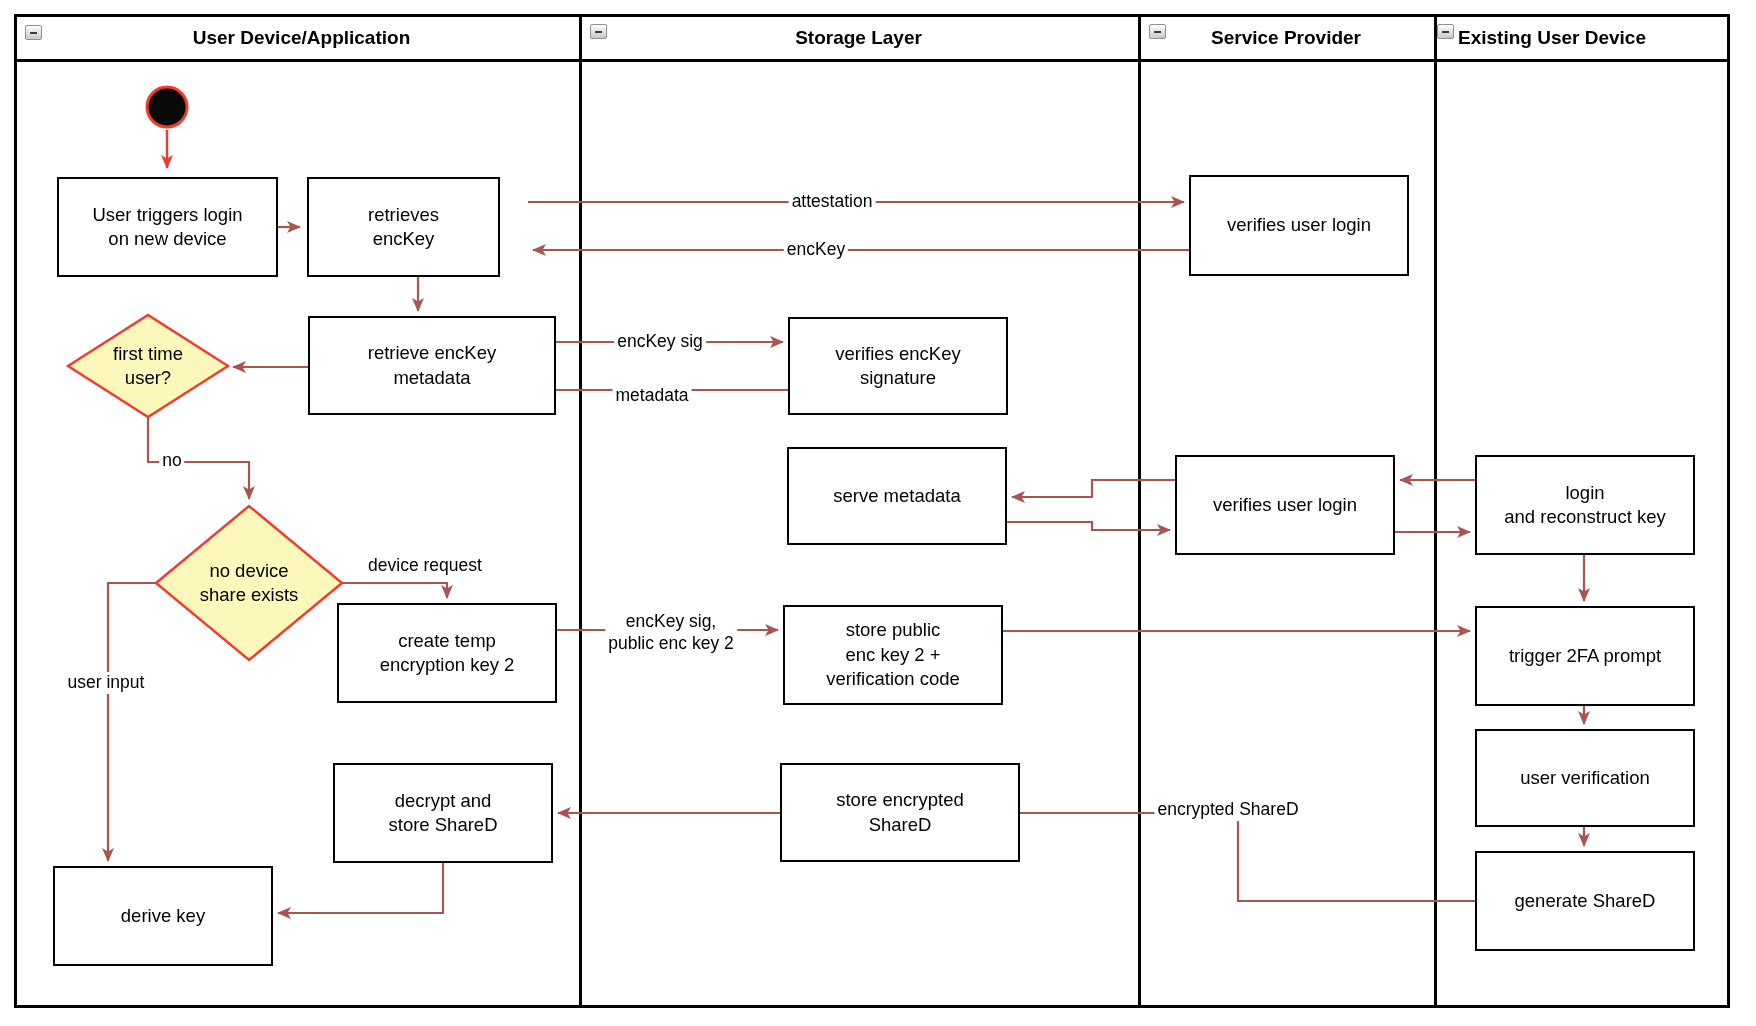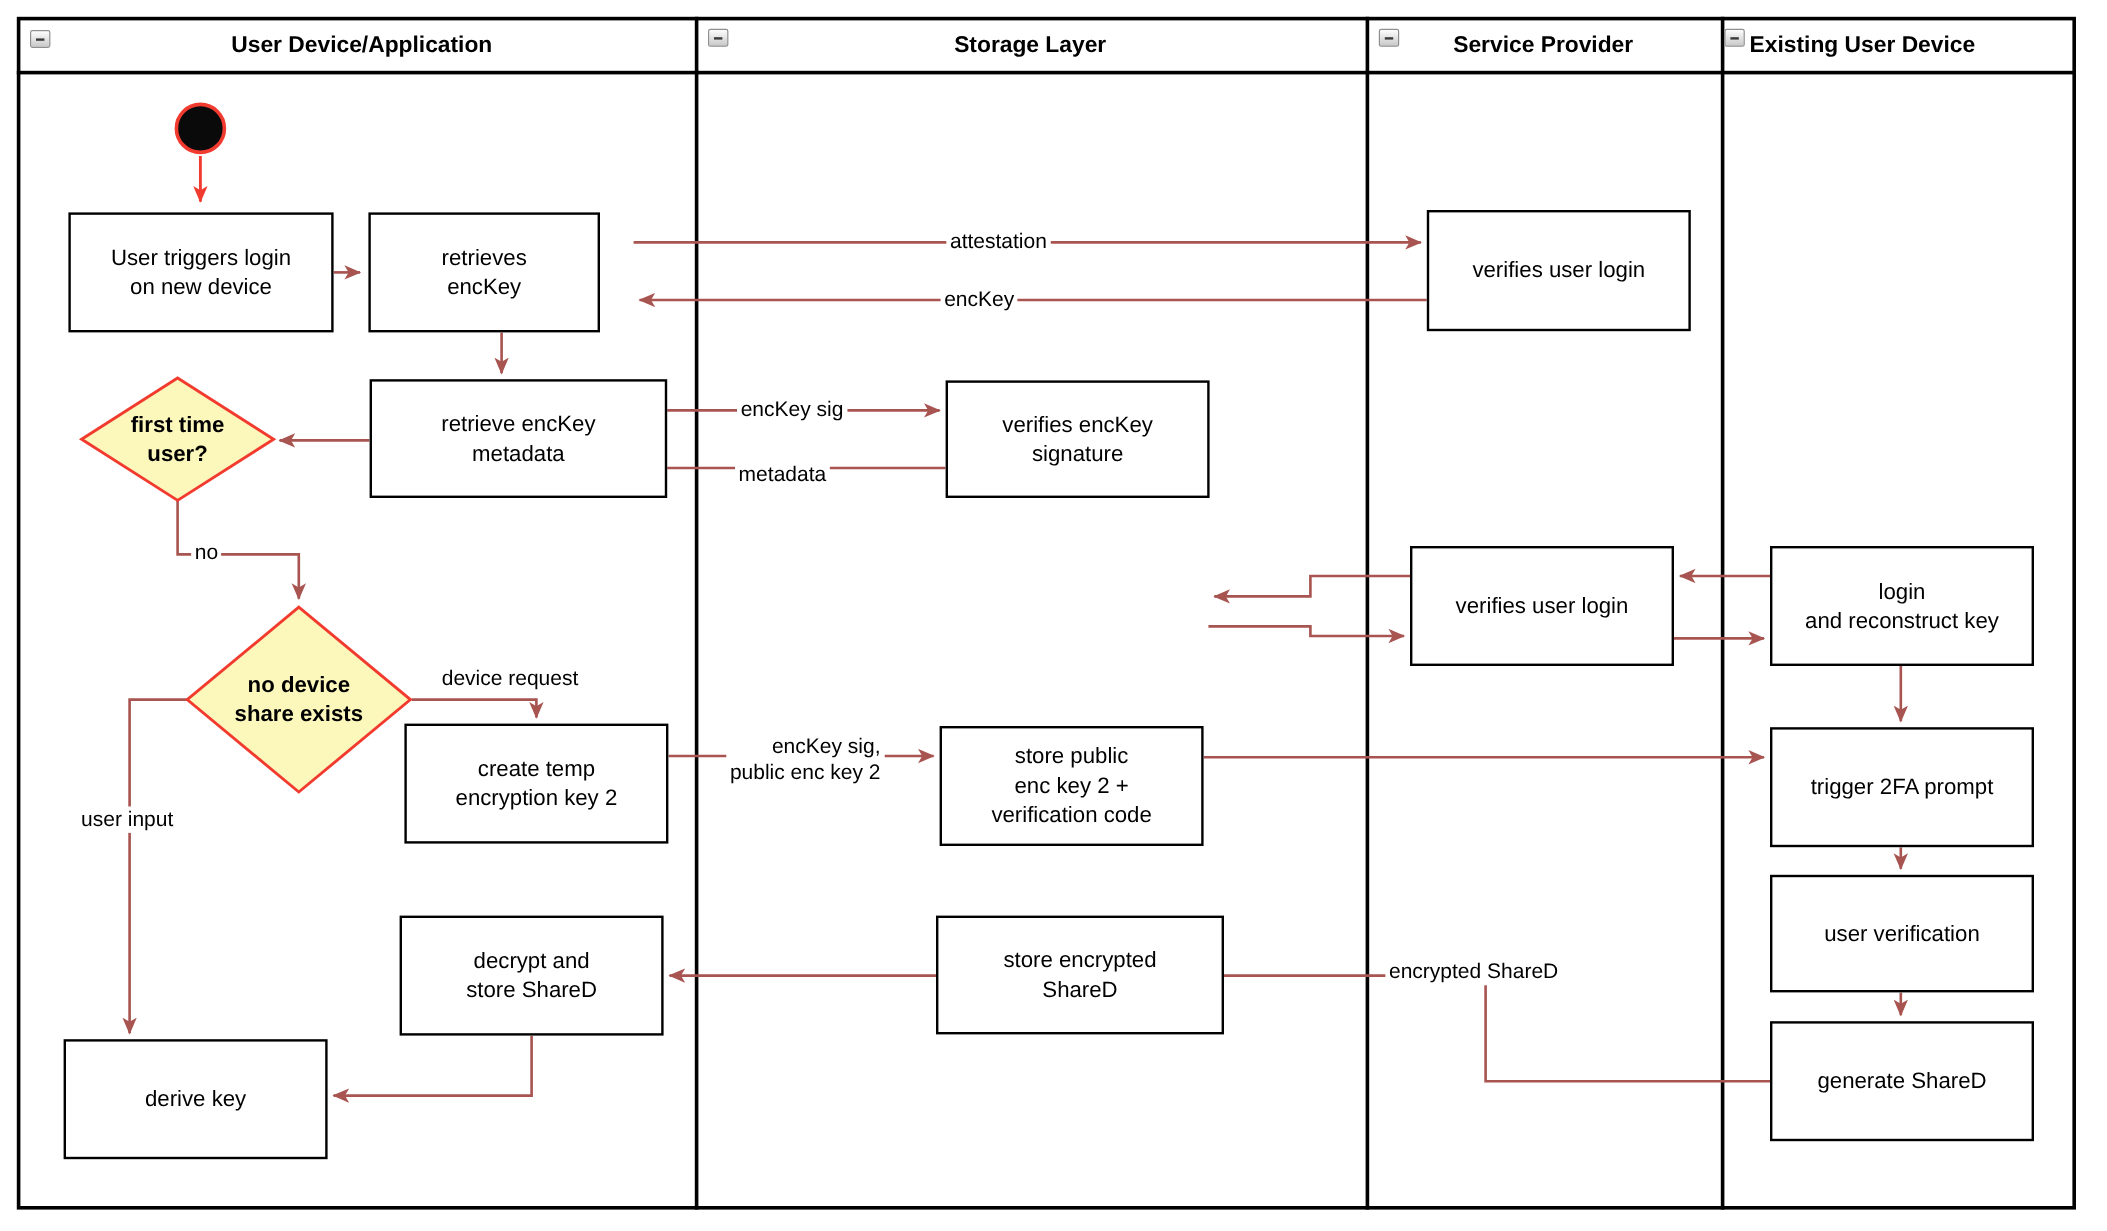--- a/index.html
+++ b/index.html
@@ -23,23 +23,23 @@
   .edge-start{stroke:var(--start);stroke-width:2.4;fill:none;}
   .ah-fill{fill:var(--arrow);}
   .ah-fill-red{fill:var(--start);}
   .decision-shape{fill:var(--decision-fill);stroke:var(--decision-stroke);stroke-width:2.4;}
   .start-circle{fill:var(--start-fill);stroke:var(--start);stroke-width:3;}
   
   .node{position:absolute;box-sizing:border-box;border:2.5px solid #000;background:#fff;
         display:flex;align-items:center;justify-content:center;text-align:center;
         font-size:18.5px;line-height:1.32;white-space:pre-line;z-index:6;}
   .dtext{position:absolute;display:flex;align-items:center;justify-content:center;
-         text-align:center;font-size:18.5px;line-height:1.28;white-space:pre-line;z-index:7;font-weight:bold;}
+         text-align:center;font-size:18.5px;line-height:1.28;white-space:pre-line;z-index:7;}
   .edge-label{position:absolute;transform:translate(-50%,-50%);background:#fff;
-              font-size:17.5px;line-height:1.25;white-space:pre-line;text-align:right;
+              font-size:17.5px;line-height:1.25;white-space:pre-line;text-align:center;
               padding:0 3px;z-index:8;}
 </style>
 </head>
 <body>
 
 <div id="canvas">
 
   <div class="frame"></div>
   <div class="vline" style="left:579px"></div>
   <div class="vline" style="left:1138px"></div>
@@ -105,20 +105,21 @@
 
   <div class="node" style="left:57px;top:177px;width:221px;height:100px">User triggers login
 on new device</div>
   <div class="node" style="left:307px;top:177px;width:193px;height:100px">retrieves
 encKey</div>
   <div class="node" style="left:1189px;top:175px;width:220px;height:101px">verifies user login</div>
   <div class="node" style="left:308px;top:316px;width:248px;height:99px">retrieve encKey
 metadata</div>
   <div class="node" style="left:788px;top:317px;width:220px;height:98px">verifies encKey
 signature</div>
+  <div class="node" style="left:787px;top:447px;width:220px;height:98px">serve metadata</div>
   <div class="node" style="left:1175px;top:455px;width:220px;height:100px">verifies user login</div>
   <div class="node" style="left:1475px;top:455px;width:220px;height:100px">login
 and reconstruct key</div>
   <div class="node" style="left:337px;top:603px;width:220px;height:100px">create temp
 encryption key 2</div>
   <div class="node" style="left:783px;top:605px;width:220px;height:100px">store public
 enc key 2 +
 verification code</div>
   <div class="node" style="left:1475px;top:606px;width:220px;height:100px">trigger 2FA prompt</div>
   <div class="node" style="left:1475px;top:729px;width:220px;height:98px">user verification</div>

